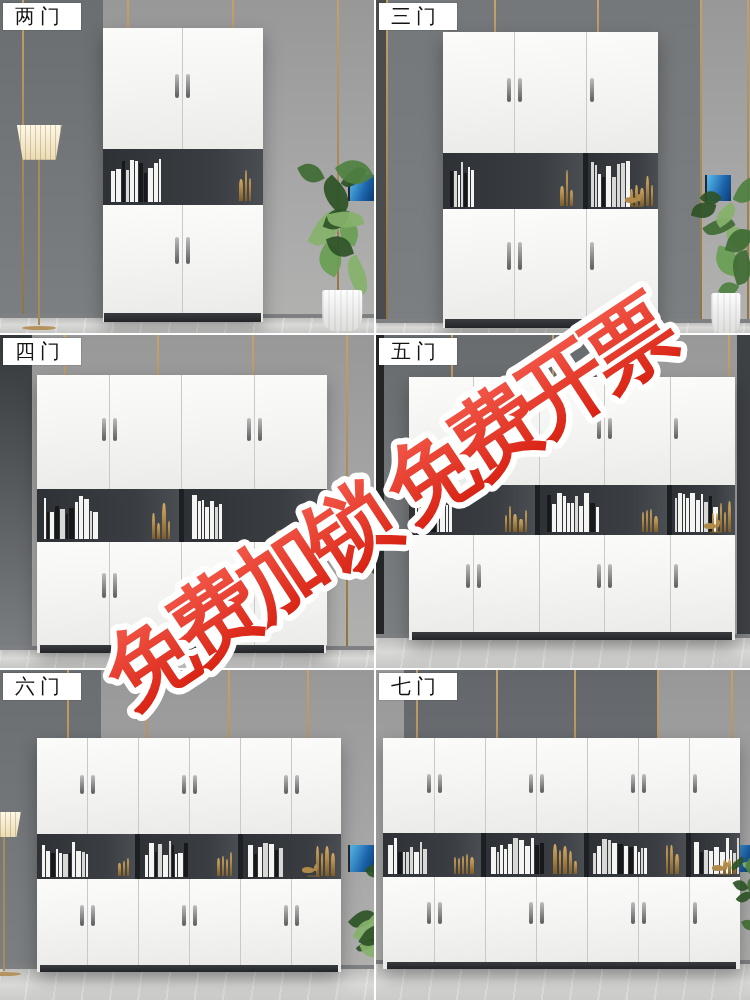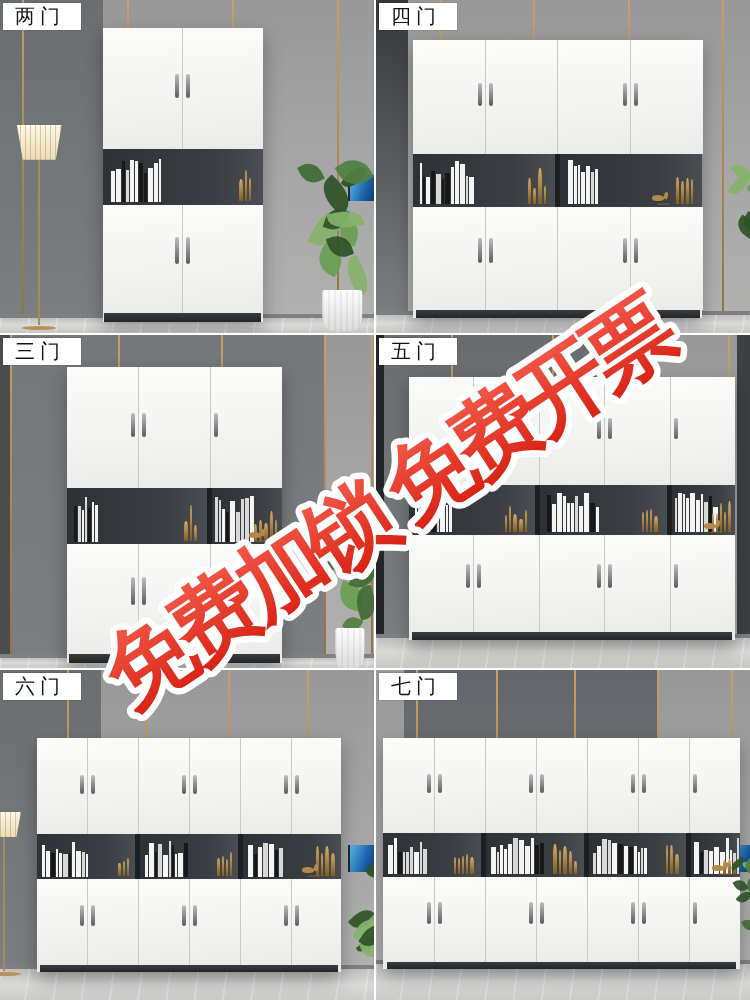--- a/index.html
+++ b/index.html
@@ -123,119 +123,20 @@
         <div class="leaf" style="left: 21.4778%; bottom: 66.9713%; width: 41.8111%; height: 11.9861%; background: rgb(46, 82, 38); transform: rotate(47deg); opacity: 0.92;"></div>
         <div class="leaf" style="left: 46.0207%; bottom: 47.0074%; width: 23.7778%; height: 12.9398%; background: rgb(105, 158, 82); transform: rotate(19deg); opacity: 0.92;"></div>
         <div class="leaf" style="left: 2.42882%; bottom: 78.6229%; width: 23.5543%; height: 11.9672%; background: rgb(63, 107, 51); transform: rotate(-27deg); opacity: 0.92;"></div>
         <div class="leaf" style="left: 29.7919%; bottom: 54.4981%; width: 26.2995%; height: 11.2672%; background: rgb(46, 82, 38); transform: rotate(-71deg); opacity: 0.92;"></div>
         <div class="leaf" style="left: 47.6187%; bottom: 77.5823%; width: 34.2881%; height: 15.1471%; background: rgb(79, 128, 64); transform: rotate(-32deg); opacity: 0.92;"></div>
         <div class="leaf" style="left: 34.4509%; bottom: 39.5018%; width: 25.5047%; height: 12.4231%; background: rgb(46, 82, 38); transform: rotate(-19deg); opacity: 0.92;"></div>
         <div class="leaf" style="left: 33.3143%; bottom: 55.2288%; width: 40.6615%; height: 9.25181%; background: rgb(134, 178, 107); transform: rotate(-11deg); opacity: 0.92;"></div>
         <div class="pot" style="width: 46%; height: 22%;"></div>
       </div>
     </div>
-  <div class="panel" id="p2">
-    <div class="label-plate">
-      <span class="label-text">四门</span>
-    </div>
-  <div class="wall"></div>
-      <div class="wall-dark" style="left: 0%; width: 8.5%; height: 94.6%; background: linear-gradient(rgb(53, 56, 59), rgb(124, 127, 129));"></div>
-      <div class="trim" style="left: 17%; height: 94.6%;"></div>
-      <div class="trim" style="left: 42%; height: 94.6%;"></div>
-      <div class="trim" style="left: 67.5%; height: 94.6%;"></div>
-      <div class="trim" style="left: 92.5%; height: 94.6%;"></div>
-      <div class="baseboard" style="top: 93.4%; height: 1.2%;"></div>
-      <div class="floor" style="top: 94.6%; height: 5.4%;"></div>
-      <div class="cabinet" style="left: 10%; width: 77.3%; top: 12%; height: 83.5%; z-index: 5;">
-        <div class="doorrow" style="height: 41%;">
-          <div class="door">
-            <div class="handle" style="top: 38%; height: 20%; right: 3px;"></div>
-          </div>
-          <div class="door">
-            <div class="handle" style="top: 38%; height: 20%; left: 3px;"></div>
-          </div>
-          <div class="door">
-            <div class="handle" style="top: 38%; height: 20%; right: 3px;"></div>
-          </div>
-          <div class="door">
-            <div class="handle" style="top: 38%; height: 20%; left: 3px;"></div>
-          </div>
-        </div>
-        <div class="shelf" style="height: 19%;">
-          <div class="shelf-sec" style="flex: 2 1 0%;">
-            <div class="books">
-              <div class="bar" style="width: 2px; height: 88.819%; background: rgb(244, 244, 242);"></div>
-              <div class="bar" style="width: 2px; height: 57.6147%; background: rgb(23, 24, 26);"></div>
-              <div class="bar" style="width: 4px; height: 57.4336%; background: rgb(244, 244, 242);"></div>
-              <div class="bar" style="width: 4px; height: 70.5959%; background: rgb(23, 24, 26);"></div>
-              <div class="bar" style="width: 5px; height: 64.3411%; background: rgb(216, 216, 214);"></div>
-              <div class="bar" style="width: 2px; height: 55.0003%; background: rgb(23, 24, 26);"></div>
-              <div class="bar" style="width: 5px; height: 66.8265%; background: rgb(23, 24, 26);"></div>
-              <div class="bar" style="width: 3px; height: 79.5694%; background: rgb(244, 244, 242);"></div>
-              <div class="bar" style="width: 4px; height: 91.8402%; background: rgb(244, 244, 242);"></div>
-              <div class="bar" style="width: 5px; height: 85.8874%; background: rgb(244, 244, 242);"></div>
-              <div class="bar" style="width: 2px; height: 61.0127%; background: rgb(216, 216, 214);"></div>
-              <div class="bar" style="width: 5px; height: 58.5505%; background: rgb(244, 244, 242);"></div>
-            </div>
-            <div class="bottles">
-              <div class="bar" style="width: 3px; height: 67.1459%; border-radius: 40% 40% 0px 0px; background: linear-gradient(rgb(214, 171, 98), rgb(125, 92, 40));"></div>
-              <div class="bar" style="width: 3px; height: 41.6179%; border-radius: 40% 40% 0px 0px; background: linear-gradient(rgb(214, 171, 98), rgb(125, 92, 40));"></div>
-              <div class="bar" style="width: 4px; height: 93.242%; border-radius: 40% 40% 0px 0px; background: linear-gradient(rgb(214, 171, 98), rgb(125, 92, 40));"></div>
-              <div class="bar" style="width: 2px; height: 47.3799%; border-radius: 40% 40% 0px 0px; background: linear-gradient(rgb(214, 171, 98), rgb(125, 92, 40));"></div>
-            </div>
-          </div>
-          <div class="shelf-sec" style="flex: 2 1 0%;">
-            <div class="books">
-              <div class="bar" style="width: 5px; height: 94.258%; background: rgb(244, 244, 242);"></div>
-              <div class="bar" style="width: 3px; height: 81.7525%; background: rgb(244, 244, 242);"></div>
-              <div class="bar" style="width: 2px; height: 84.0241%; background: rgb(244, 244, 242);"></div>
-              <div class="bar" style="width: 4px; height: 69.1447%; background: rgb(244, 244, 242);"></div>
-              <div class="bar" style="width: 4px; height: 82.9734%; background: rgb(244, 244, 242);"></div>
-              <div class="bar" style="width: 3px; height: 68.5326%; background: rgb(216, 216, 214);"></div>
-              <div class="bar" style="width: 3px; height: 76.3642%; background: rgb(244, 244, 242);"></div>
-            </div>
-            <div class="bottles">
-              <div class="bar" style="width: 3px; height: 68.7951%; border-radius: 40% 40% 0px 0px; background: linear-gradient(rgb(214, 171, 98), rgb(125, 92, 40));"></div>
-              <div class="bar" style="width: 3px; height: 59.3444%; border-radius: 40% 40% 0px 0px; background: linear-gradient(rgb(214, 171, 98), rgb(125, 92, 40));"></div>
-              <div class="bar" style="width: 3px; height: 67.0589%; border-radius: 40% 40% 0px 0px; background: linear-gradient(rgb(214, 171, 98), rgb(125, 92, 40));"></div>
-              <div class="bar" style="width: 2px; height: 65.9505%; border-radius: 40% 40% 0px 0px; background: linear-gradient(rgb(214, 171, 98), rgb(125, 92, 40));"></div>
-            </div>
-            <div class="fig" style="right: 24%; bottom: 6%; width: 16px; height: 12px;">
-              <div style="position: absolute; left: 0px; top: 3px; width: 12px; height: 6px; background: rgb(176, 138, 74); border-radius: 45% 55% 40% 40%; box-shadow: rgb(138, 106, 51) 3px 6px 0px -2.5px, rgb(138, 106, 51) 9px 6px 0px -2.5px;"></div>
-              <div style="position: absolute; right: 0px; top: 0px; width: 4px; height: 7px; background: rgb(176, 138, 74); transform: rotate(18deg); border-radius: 40% 60% 0px 0px;"></div>
-            </div>
-          </div>
-        </div>
-        <div class="doorrow" style="height: 37%;">
-          <div class="door">
-            <div class="handle" style="top: 30%; height: 25%; right: 3px;"></div>
-          </div>
-          <div class="door">
-            <div class="handle" style="top: 30%; height: 25%; left: 3px;"></div>
-          </div>
-          <div class="door">
-            <div class="handle" style="top: 30%; height: 25%; right: 3px;"></div>
-          </div>
-          <div class="door">
-            <div class="handle" style="top: 30%; height: 25%; left: 3px;"></div>
-          </div>
-        </div>
-        <div class="plinth" style="height: 3%;"></div>
-      </div>
-      <div class="plant" style="right: -7%; bottom: 14%; width: 14%; height: 48%; z-index: 6;">
-        <div class="leaf" style="left: 41.0295%; bottom: 12.51%; width: 51.6637%; height: 8.81539%; background: rgb(105, 158, 82); transform: rotate(51deg); opacity: 0.92;"></div>
-        <div class="leaf" style="left: 51.4852%; bottom: 16.702%; width: 37.2909%; height: 12.5865%; background: rgb(46, 82, 38); transform: rotate(-7deg); opacity: 0.92;"></div>
-        <div class="leaf" style="left: 22.6785%; bottom: 32.2027%; width: 40.4757%; height: 10.2729%; background: rgb(46, 82, 38); transform: rotate(34deg); opacity: 0.92;"></div>
-        <div class="leaf" style="left: 36.9395%; bottom: 35.4624%; width: 30.5017%; height: 9.74073%; background: rgb(46, 82, 38); transform: rotate(33deg); opacity: 0.92;"></div>
-        <div class="leaf" style="left: 22.1471%; bottom: 66.2024%; width: 23.2213%; height: 11.6524%; background: rgb(134, 178, 107); transform: rotate(-40deg); opacity: 0.92;"></div>
-        <div class="leaf" style="left: 5.45675%; bottom: 59.8747%; width: 49.8417%; height: 7.69396%; background: rgb(134, 178, 107); transform: rotate(-57deg); opacity: 0.92;"></div>
-        <div class="leaf" style="left: 52.1697%; bottom: 54.4648%; width: 39.6677%; height: 14.1131%; background: rgb(105, 158, 82); transform: rotate(-48deg); opacity: 0.92;"></div>
-        <div class="leaf" style="left: 49.3949%; bottom: 26.5296%; width: 51.2463%; height: 13.3965%; background: rgb(105, 158, 82); transform: rotate(32deg); opacity: 0.92;"></div>
-      </div>
-    </div>
   <div class="panel" id="p1">
     <div class="label-plate">
       <span class="label-text">三门</span>
     </div>
   <div class="wall"></div>
       <div class="wall-dark" style="left: 2.7%; width: 84%; height: 97%; background: linear-gradient(rgb(117, 120, 122), rgb(124, 127, 129));"></div>
       <div class="wall-dark" style="left: 0%; width: 2.7%; height: 97%; background: rgb(74, 76, 78);"></div>
       <div class="trim" style="left: 2.7%; height: 97%;"></div>
       <div class="trim" style="left: 31.5%; height: 97%;"></div>
       <div class="trim" style="left: 59%; height: 97%;"></div>
@@ -316,20 +217,119 @@
         <div class="leaf" style="left: 32.4906%; bottom: 32.5834%; width: 37.3746%; height: 14.6753%; background: rgb(105, 158, 82); transform: rotate(15deg); opacity: 0.92;"></div>
         <div class="leaf" style="left: 50.314%; bottom: 47.3355%; width: 35.1778%; height: 11.5316%; background: rgb(134, 178, 107); transform: rotate(6deg); opacity: 0.92;"></div>
         <div class="leaf" style="left: 61.348%; bottom: 73.8369%; width: 47.2816%; height: 11.1283%; background: rgb(79, 128, 64); transform: rotate(-65deg); opacity: 0.92;"></div>
         <div class="leaf" style="left: 42.204%; bottom: 20.4154%; width: 23.4452%; height: 8.62921%; background: rgb(79, 128, 64); transform: rotate(-60deg); opacity: 0.92;"></div>
         <div class="leaf" style="left: 49.966%; bottom: 31.3596%; width: 49.9049%; height: 10.5%; background: rgb(63, 107, 51); transform: rotate(74deg); opacity: 0.92;"></div>
         <div class="leaf" style="left: 15.1223%; bottom: 55.1292%; width: 47.6421%; height: 8.47842%; background: rgb(63, 107, 51); transform: rotate(-32deg); opacity: 0.92;"></div>
         <div class="leaf" style="left: 1.65921%; bottom: 62.299%; width: 27.308%; height: 12.2872%; background: rgb(46, 82, 38); transform: rotate(-75deg); opacity: 0.92;"></div>
         <div class="leaf" style="left: 50.435%; bottom: 45.0128%; width: 40.1239%; height: 12.0959%; background: rgb(63, 107, 51); transform: rotate(-73deg); opacity: 0.92;"></div>
         <div class="leaf" style="left: 37.4855%; bottom: 58.9427%; width: 23.7366%; height: 13.6173%; background: rgb(134, 178, 107); transform: rotate(56deg); opacity: 0.92;"></div>
         <div class="pot" style="width: 46%; height: 22%;"></div>
+      </div>
+    </div>
+  <div class="panel" id="p2">
+    <div class="label-plate">
+      <span class="label-text">四门</span>
+    </div>
+  <div class="wall"></div>
+      <div class="wall-dark" style="left: 0%; width: 8.5%; height: 94.6%; background: linear-gradient(rgb(53, 56, 59), rgb(124, 127, 129));"></div>
+      <div class="trim" style="left: 17%; height: 94.6%;"></div>
+      <div class="trim" style="left: 42%; height: 94.6%;"></div>
+      <div class="trim" style="left: 67.5%; height: 94.6%;"></div>
+      <div class="trim" style="left: 92.5%; height: 94.6%;"></div>
+      <div class="baseboard" style="top: 93.4%; height: 1.2%;"></div>
+      <div class="floor" style="top: 94.6%; height: 5.4%;"></div>
+      <div class="cabinet" style="left: 10%; width: 77.3%; top: 12%; height: 83.5%; z-index: 5;">
+        <div class="doorrow" style="height: 41%;">
+          <div class="door">
+            <div class="handle" style="top: 38%; height: 20%; right: 3px;"></div>
+          </div>
+          <div class="door">
+            <div class="handle" style="top: 38%; height: 20%; left: 3px;"></div>
+          </div>
+          <div class="door">
+            <div class="handle" style="top: 38%; height: 20%; right: 3px;"></div>
+          </div>
+          <div class="door">
+            <div class="handle" style="top: 38%; height: 20%; left: 3px;"></div>
+          </div>
+        </div>
+        <div class="shelf" style="height: 19%;">
+          <div class="shelf-sec" style="flex: 2 1 0%;">
+            <div class="books">
+              <div class="bar" style="width: 2px; height: 88.819%; background: rgb(244, 244, 242);"></div>
+              <div class="bar" style="width: 2px; height: 57.6147%; background: rgb(23, 24, 26);"></div>
+              <div class="bar" style="width: 4px; height: 57.4336%; background: rgb(244, 244, 242);"></div>
+              <div class="bar" style="width: 4px; height: 70.5959%; background: rgb(23, 24, 26);"></div>
+              <div class="bar" style="width: 5px; height: 64.3411%; background: rgb(216, 216, 214);"></div>
+              <div class="bar" style="width: 2px; height: 55.0003%; background: rgb(23, 24, 26);"></div>
+              <div class="bar" style="width: 5px; height: 66.8265%; background: rgb(23, 24, 26);"></div>
+              <div class="bar" style="width: 3px; height: 79.5694%; background: rgb(244, 244, 242);"></div>
+              <div class="bar" style="width: 4px; height: 91.8402%; background: rgb(244, 244, 242);"></div>
+              <div class="bar" style="width: 5px; height: 85.8874%; background: rgb(244, 244, 242);"></div>
+              <div class="bar" style="width: 2px; height: 61.0127%; background: rgb(216, 216, 214);"></div>
+              <div class="bar" style="width: 5px; height: 58.5505%; background: rgb(244, 244, 242);"></div>
+            </div>
+            <div class="bottles">
+              <div class="bar" style="width: 3px; height: 67.1459%; border-radius: 40% 40% 0px 0px; background: linear-gradient(rgb(214, 171, 98), rgb(125, 92, 40));"></div>
+              <div class="bar" style="width: 3px; height: 41.6179%; border-radius: 40% 40% 0px 0px; background: linear-gradient(rgb(214, 171, 98), rgb(125, 92, 40));"></div>
+              <div class="bar" style="width: 4px; height: 93.242%; border-radius: 40% 40% 0px 0px; background: linear-gradient(rgb(214, 171, 98), rgb(125, 92, 40));"></div>
+              <div class="bar" style="width: 2px; height: 47.3799%; border-radius: 40% 40% 0px 0px; background: linear-gradient(rgb(214, 171, 98), rgb(125, 92, 40));"></div>
+            </div>
+          </div>
+          <div class="shelf-sec" style="flex: 2 1 0%;">
+            <div class="books">
+              <div class="bar" style="width: 5px; height: 94.258%; background: rgb(244, 244, 242);"></div>
+              <div class="bar" style="width: 3px; height: 81.7525%; background: rgb(244, 244, 242);"></div>
+              <div class="bar" style="width: 2px; height: 84.0241%; background: rgb(244, 244, 242);"></div>
+              <div class="bar" style="width: 4px; height: 69.1447%; background: rgb(244, 244, 242);"></div>
+              <div class="bar" style="width: 4px; height: 82.9734%; background: rgb(244, 244, 242);"></div>
+              <div class="bar" style="width: 3px; height: 68.5326%; background: rgb(216, 216, 214);"></div>
+              <div class="bar" style="width: 3px; height: 76.3642%; background: rgb(244, 244, 242);"></div>
+            </div>
+            <div class="bottles">
+              <div class="bar" style="width: 3px; height: 68.7951%; border-radius: 40% 40% 0px 0px; background: linear-gradient(rgb(214, 171, 98), rgb(125, 92, 40));"></div>
+              <div class="bar" style="width: 3px; height: 59.3444%; border-radius: 40% 40% 0px 0px; background: linear-gradient(rgb(214, 171, 98), rgb(125, 92, 40));"></div>
+              <div class="bar" style="width: 3px; height: 67.0589%; border-radius: 40% 40% 0px 0px; background: linear-gradient(rgb(214, 171, 98), rgb(125, 92, 40));"></div>
+              <div class="bar" style="width: 2px; height: 65.9505%; border-radius: 40% 40% 0px 0px; background: linear-gradient(rgb(214, 171, 98), rgb(125, 92, 40));"></div>
+            </div>
+            <div class="fig" style="right: 24%; bottom: 6%; width: 16px; height: 12px;">
+              <div style="position: absolute; left: 0px; top: 3px; width: 12px; height: 6px; background: rgb(176, 138, 74); border-radius: 45% 55% 40% 40%; box-shadow: rgb(138, 106, 51) 3px 6px 0px -2.5px, rgb(138, 106, 51) 9px 6px 0px -2.5px;"></div>
+              <div style="position: absolute; right: 0px; top: 0px; width: 4px; height: 7px; background: rgb(176, 138, 74); transform: rotate(18deg); border-radius: 40% 60% 0px 0px;"></div>
+            </div>
+          </div>
+        </div>
+        <div class="doorrow" style="height: 37%;">
+          <div class="door">
+            <div class="handle" style="top: 30%; height: 25%; right: 3px;"></div>
+          </div>
+          <div class="door">
+            <div class="handle" style="top: 30%; height: 25%; left: 3px;"></div>
+          </div>
+          <div class="door">
+            <div class="handle" style="top: 30%; height: 25%; right: 3px;"></div>
+          </div>
+          <div class="door">
+            <div class="handle" style="top: 30%; height: 25%; left: 3px;"></div>
+          </div>
+        </div>
+        <div class="plinth" style="height: 3%;"></div>
+      </div>
+      <div class="plant" style="right: -7%; bottom: 14%; width: 14%; height: 48%; z-index: 6;">
+        <div class="leaf" style="left: 41.0295%; bottom: 12.51%; width: 51.6637%; height: 8.81539%; background: rgb(105, 158, 82); transform: rotate(51deg); opacity: 0.92;"></div>
+        <div class="leaf" style="left: 51.4852%; bottom: 16.702%; width: 37.2909%; height: 12.5865%; background: rgb(46, 82, 38); transform: rotate(-7deg); opacity: 0.92;"></div>
+        <div class="leaf" style="left: 22.6785%; bottom: 32.2027%; width: 40.4757%; height: 10.2729%; background: rgb(46, 82, 38); transform: rotate(34deg); opacity: 0.92;"></div>
+        <div class="leaf" style="left: 36.9395%; bottom: 35.4624%; width: 30.5017%; height: 9.74073%; background: rgb(46, 82, 38); transform: rotate(33deg); opacity: 0.92;"></div>
+        <div class="leaf" style="left: 22.1471%; bottom: 66.2024%; width: 23.2213%; height: 11.6524%; background: rgb(134, 178, 107); transform: rotate(-40deg); opacity: 0.92;"></div>
+        <div class="leaf" style="left: 5.45675%; bottom: 59.8747%; width: 49.8417%; height: 7.69396%; background: rgb(134, 178, 107); transform: rotate(-57deg); opacity: 0.92;"></div>
+        <div class="leaf" style="left: 52.1697%; bottom: 54.4648%; width: 39.6677%; height: 14.1131%; background: rgb(105, 158, 82); transform: rotate(-48deg); opacity: 0.92;"></div>
+        <div class="leaf" style="left: 49.3949%; bottom: 26.5296%; width: 51.2463%; height: 13.3965%; background: rgb(105, 158, 82); transform: rotate(32deg); opacity: 0.92;"></div>
       </div>
     </div>
   <div class="panel" id="p3">
     <div class="label-plate">
       <span class="label-text">五门</span>
     </div>
   <div class="wall"></div>
       <div class="wall-dark" style="left: 0%; width: 71%; height: 91%; background: linear-gradient(rgb(105, 108, 110), rgb(124, 127, 129));"></div>
       <div class="wall-dark" style="left: 0%; width: 2.2%; height: 91%; background: rgb(35, 37, 39);"></div>
       <div class="wall-dark" style="left: 96.5%; width: 3.5%; height: 91%; background: rgb(62, 65, 68);"></div>

